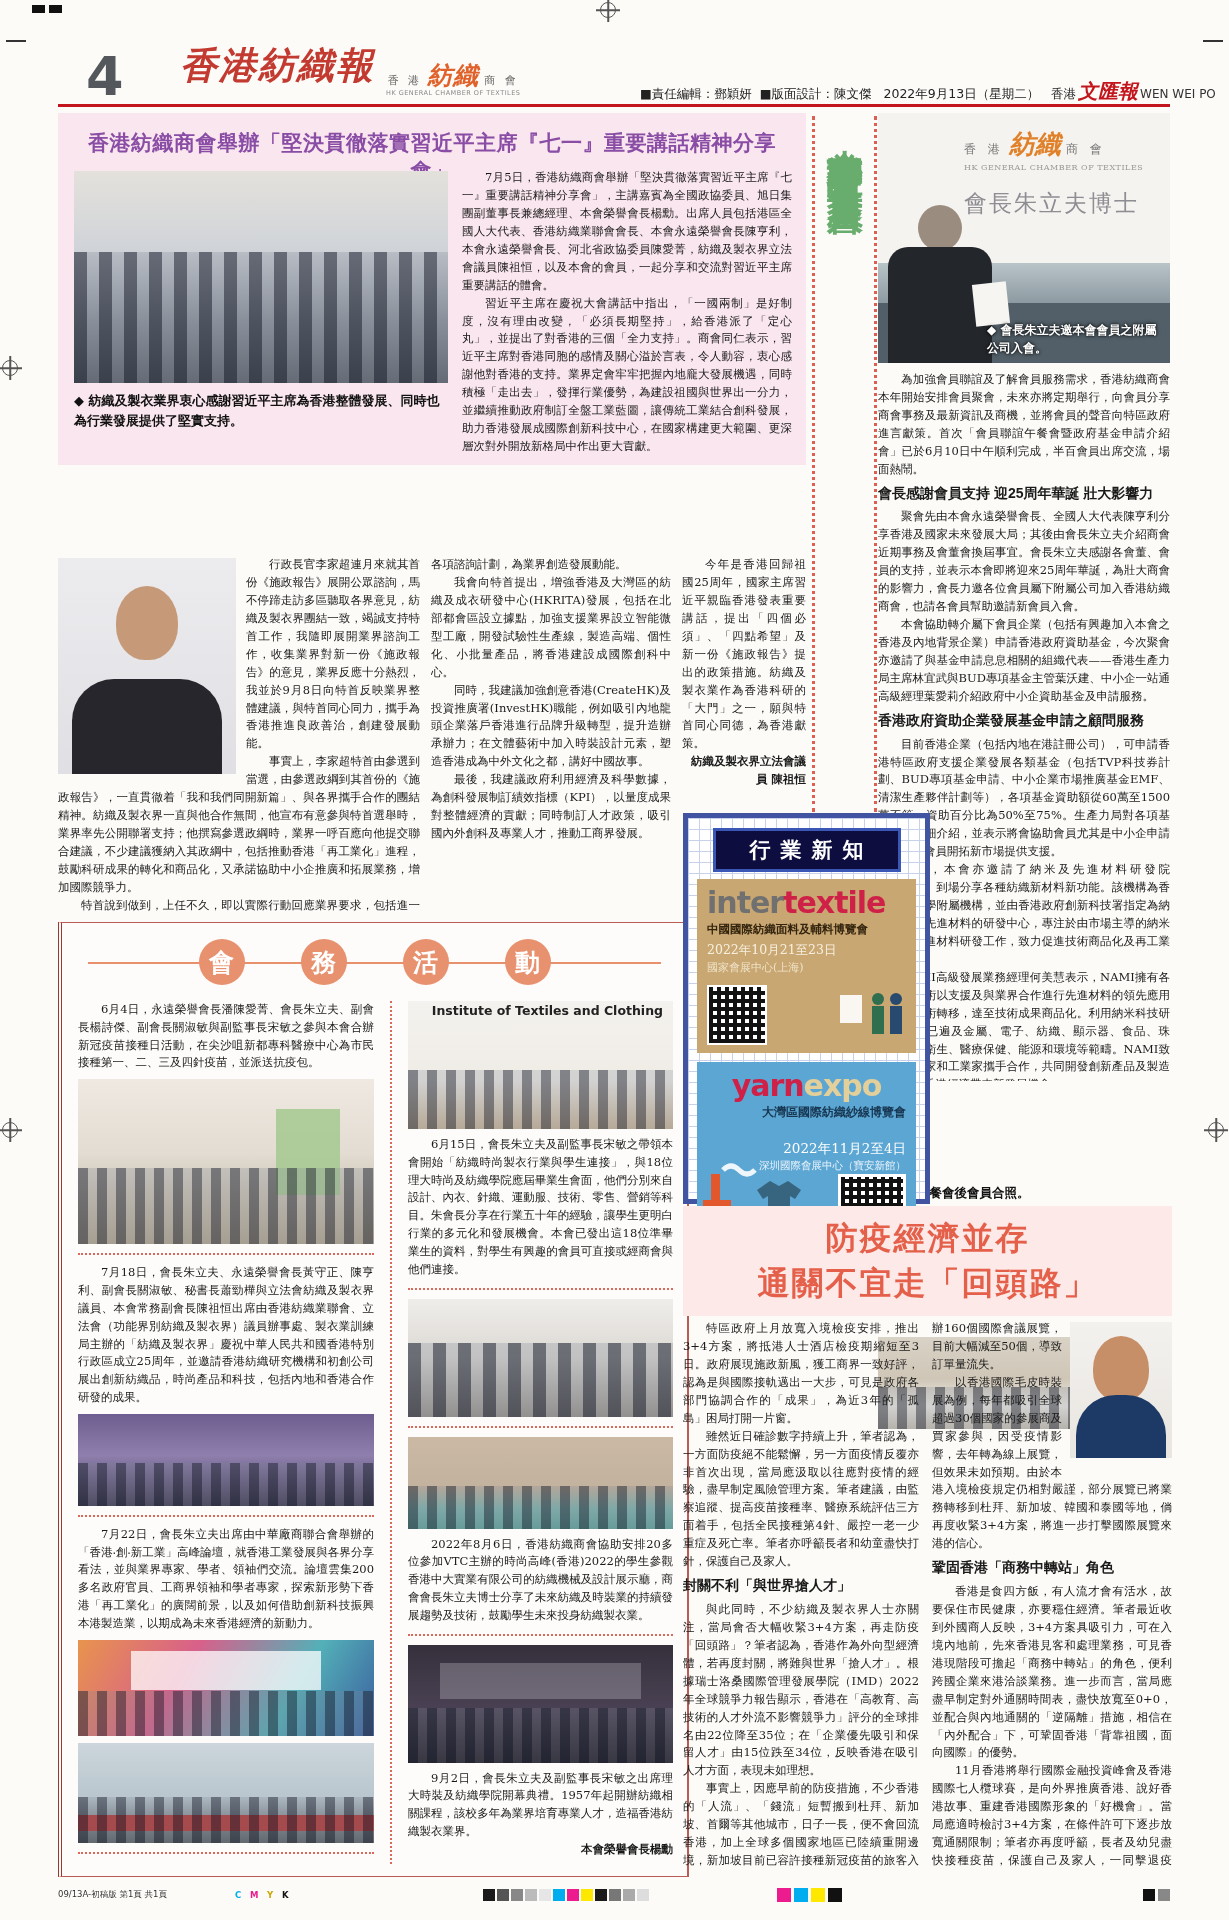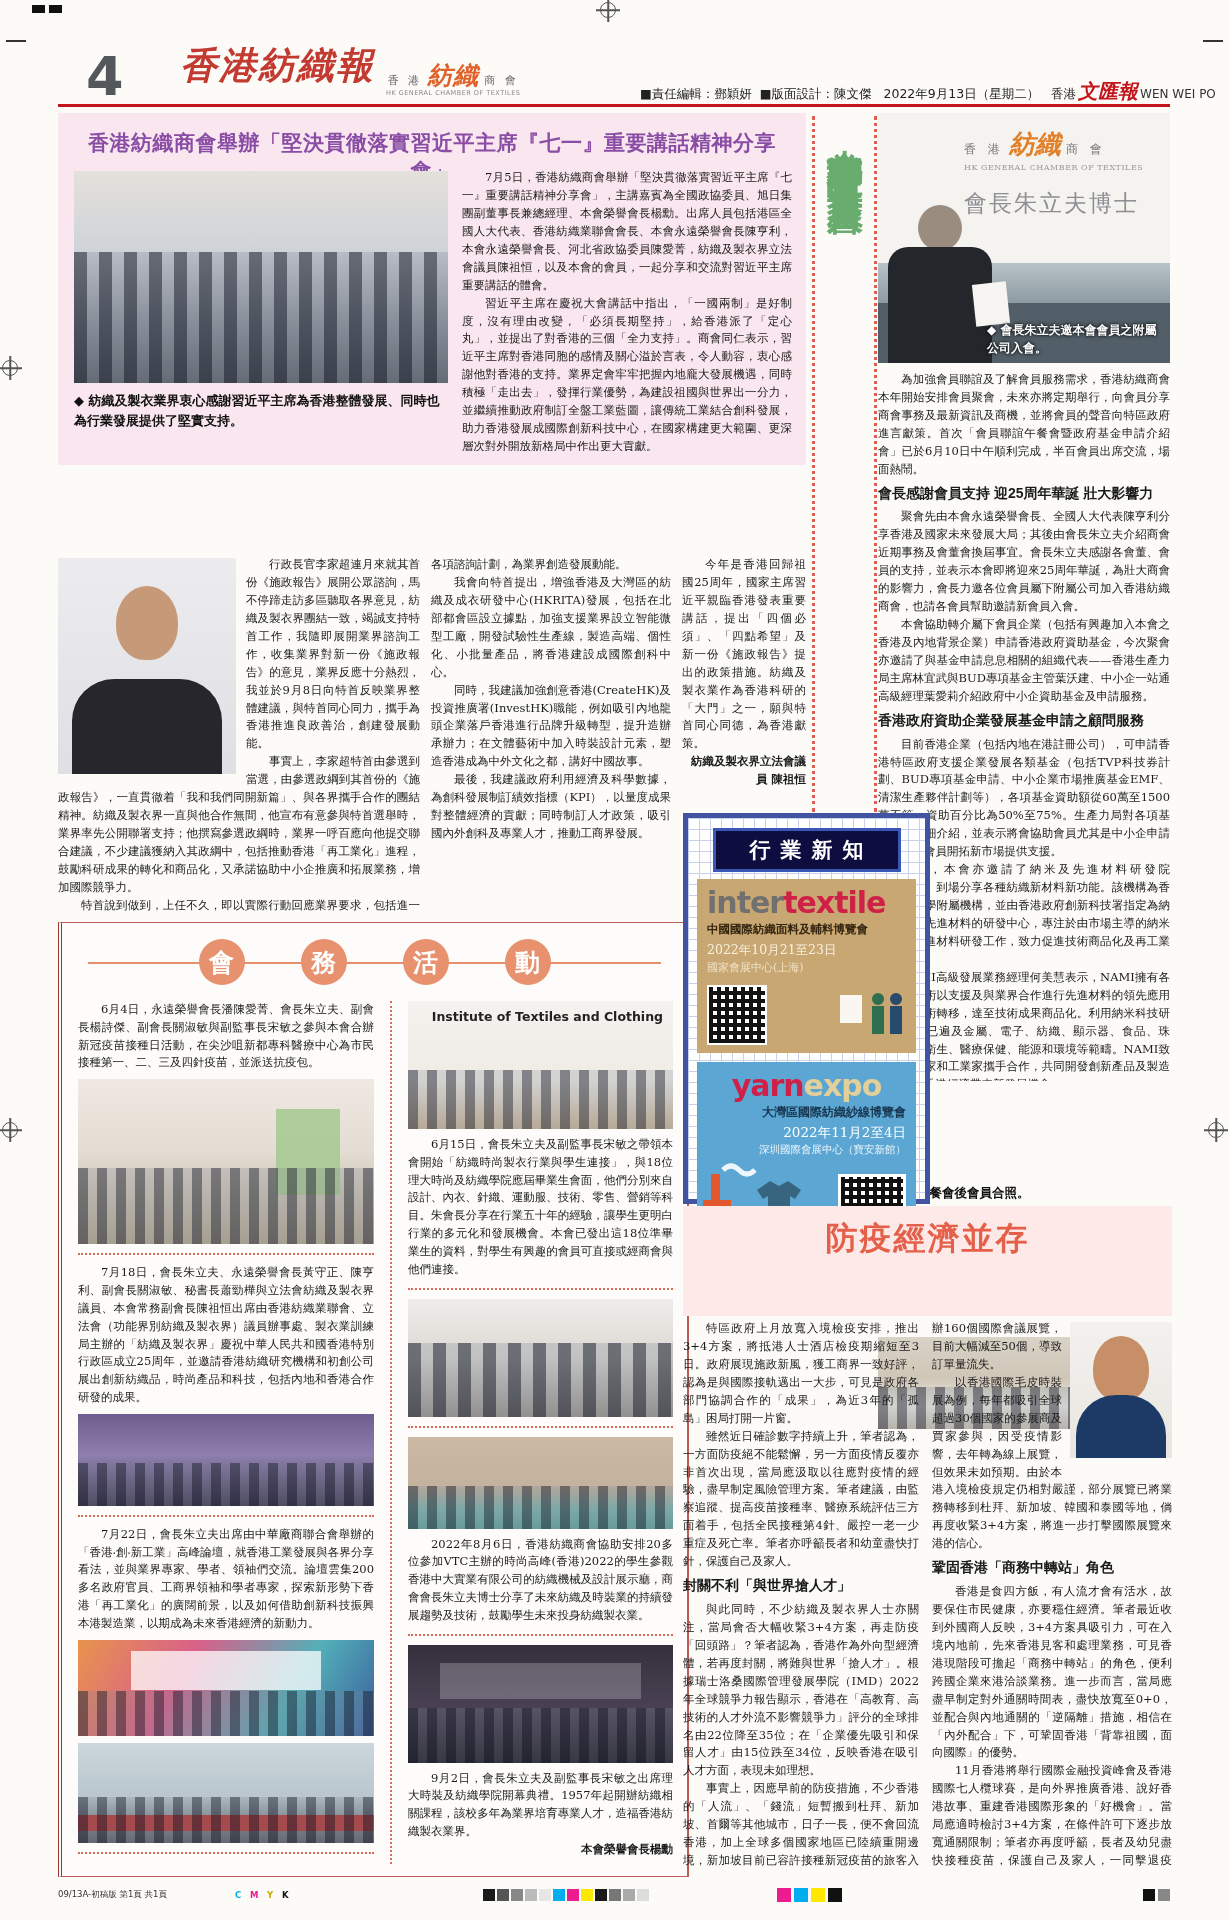--- a/index.html
+++ b/index.html
@@ -44,21 +44,21 @@
     background:repeating-linear-gradient(90deg,rgba(38,43,58,.55) 0 10px,rgba(125,133,148,.25) 10px 19px);}
   .ph-group1{background:linear-gradient(180deg,#e4e1dc 0%,#cfd3d8 38%,#8f959e 70%,#5c616a 100%);}
   .ph-clinic{background:linear-gradient(180deg,#efe9e2 0%,#e2dcd2 45%,#b3a791 100%);}
   .ph-clinic::before{content:"";position:absolute;right:34px;top:18%;width:64px;height:52%;background:#a4c98f;opacity:.85;}
   .ph-purple{background:linear-gradient(180deg,#6e5e8f 0%,#8f7fae 45%,#3f3a52 100%);}
   .ph-stagecolor{background:linear-gradient(120deg,#e8944d 0%,#d8608a 35%,#53b0b8 70%,#3b5e9e 100%);}
   .ph-stagecolor::before{content:"";position:absolute;left:18%;top:12%;width:64%;height:40%;background:rgba(255,255,255,.75);}
   .ph-outdoor{background:linear-gradient(180deg,#ccd6dc 0%,#b9c6cd 55%,#7e858b 80%,#5a5f63 100%);}
   .ph-outdoor::before{content:"";position:absolute;left:0;right:0;bottom:12%;height:16%;background:#b33735;}
   .ph-institute{background:linear-gradient(180deg,#f4f2ee 0%,#efece6 62%,#c9b598 100%);}
-  .ph-institute .label{position:absolute;top:8px;right:10px;font-size:12.5px;font-weight:bold;color:#222;font-family:"DejaVu Sans",sans-serif;}
+  .ph-institute .label{position:absolute;top:2px;right:10px;font-size:12.5px;font-weight:bold;color:#222;font-family:"DejaVu Sans",sans-serif;}
   .ph-stage2{background:linear-gradient(180deg,#efedea 0%,#dcd9d4 50%,#9a958e 100%);}
   .ph-class{background:linear-gradient(180deg,#cbb9a4 0%,#c2b29e 55%,#7fb4ae 78%,#5fa39c 100%);}
   .ph-fashion{background:linear-gradient(180deg,#35303c 0%,#4a4254 55%,#201d26 100%);}
   .ph-fashion::before{content:"";position:absolute;left:12%;top:16%;width:76%;height:30%;background:rgba(235,232,240,.25);}
   .ph-banquet{background:linear-gradient(180deg,#d9d2c6 0%,#cfc6b7 45%,#efece5 75%,#c9c2b4 100%);}
   .ph-portrait{background:linear-gradient(180deg,#ececef 0%,#e0e0e4 100%);}
   .ph-portrait::before{content:"";position:absolute;left:50%;top:13%;width:62px;height:74px;margin-left:-31px;border-radius:50% 50% 46% 46%;background:#c69a78;}
   .ph-portrait::after{content:"";position:absolute;left:8%;bottom:0;width:84%;height:44%;border-radius:42px 42px 0 0;background:#26262c;}
   .ph-portrait2{background:linear-gradient(180deg,#f3f1ee 0%,#e9e6e1 100%);}
   .ph-portrait2::before{content:"";position:absolute;left:50%;top:10%;width:56px;height:66px;margin-left:-28px;border-radius:50% 50% 46% 46%;background:#c78f67;}
@@ -114,21 +114,21 @@
   .ad-it .l1{font-size:11.5px;font-weight:bold;color:#33240e;margin-top:3px;}
   .ad-it .l2{font-size:12.5px;color:#f7f0e0;margin-top:5px;}
   .ad-it .l3{font-size:11px;color:#eee3c8;margin-top:1px;}
   .qr{background:repeating-linear-gradient(0deg,#111 0 4px,transparent 4px 8px),
       repeating-linear-gradient(90deg,#111 0 4px,#fff 4px 8px);}
   .qr1{position:absolute;left:10px;bottom:8px;width:56px;height:56px;border:2px solid #fff;}
   .figs{position:absolute;right:8px;bottom:6px;}
   .ad-ye{height:172px;background:#5ca6d3;padding:8px 10px;text-align:right;}
   .ad-ye .brand{text-align:center;}
   .ad-ye .l1{font-size:12px;font-weight:bold;color:#173752;margin-top:2px;}
-  .ad-ye .l2{font-size:13.5px;color:#ffffff;margin-top:3px;text-align:right;}
+  .ad-ye .l2{font-size:13.5px;color:#ffffff;margin-top:19px;text-align:right;}
   .ad-ye .l3{font-size:10.5px;color:#eaf4fb;margin-top:1px;}
   .qr2{position:absolute;right:10px;bottom:8px;width:62px;height:62px;border:3px solid #fff;}
   .factory{position:absolute;left:4px;bottom:4px;}
 
   
   .covid-head{background:#fdeae8;text-align:center;padding-top:10px;}
   .covid-head div{font-size:32px;font-weight:900;color:#e4604a;line-height:1.4;letter-spacing:2px;font-family:"DejaVu Sans",sans-serif;}
   .covid-body{display:flex;gap:13px;overflow:hidden;}
   .covid-c1{width:236px;}
   .covid-c2{flex:1;}
@@ -333,20 +333,21 @@
           <rect x="58" y="58" width="6" height="6" fill="#fff"></rect>
           <path d="M56 30 l13 -9 l9 5 l9 -5 l13 9 l-6 9 l-5 -3 v22 h-22 v-22 l-5 3 z" fill="#37657f"></path>
         </svg>
       </div>
       <div class="qr qr2"></div>
     </div>
   </section>
 
   <section class="abs covid-head" style="left:683px;top:1206px;width:489px;height:100px;">
     <div>防疫經濟並存</div>
+    <div>通關不宜走「回頭路」</div>
   </section>
 
   <section class="abs covid-body" style="left:683px;top:1320px;width:489px;height:548px;">
     <div class="bodytext covid-c1" style="height:548px;">
       <p>特區政府上月放寬入境檢疫安排，推出3+4方案，將抵港人士酒店檢疫期縮短至3日。政府展現施政新風，獲工商界一致好評，認為是與國際接軌邁出一大步，可見是政府各部門協調合作的「成果」，為近3年的「孤島」困局打開一片窗。</p>
       <p>雖然近日確診數字持續上升，筆者認為，一方面防疫絕不能鬆懈，另一方面疫情反覆亦非首次出現，當局應汲取以往應對疫情的經驗，盡早制定風險管理方案。筆者建議，由監察追蹤、提高疫苗接種率、醫療系統評估三方面着手，包括全民接種第4針、嚴控一老一少重症及死亡率。筆者亦呼籲長者和幼童盡快打針，保護自己及家人。</p>
       <p class="subhead">封關不利「與世界搶人才」</p>
       <p>與此同時，不少紡織及製衣界人士亦關注，當局會否大幅收緊3+4方案，再走防疫「回頭路」？筆者認為，香港作為外向型經濟體，若再度封關，將難與世界「搶人才」。根據瑞士洛桑國際管理發展學院（IMD）2022年全球競爭力報告顯示，香港在「高教育、高技術的人才外流不影響競爭力」評分的全球排名由22位降至35位；在「企業優先吸引和保留人才」由15位跌至34位，反映香港在吸引人才方面，表現未如理想。</p>
       <p>事實上，因應早前的防疫措施，不少香港的「人流」、「錢流」短暫搬到杜拜、新加坡、首爾等其他城市，日子一長，便不會回流香港，加上全球多個國家地區已陸續重開邊境，新加坡目前已容許接種新冠疫苗的旅客入境，無需接受病毒測試及隔離，故香港亦要盡快推進全面通關。</p>
 

